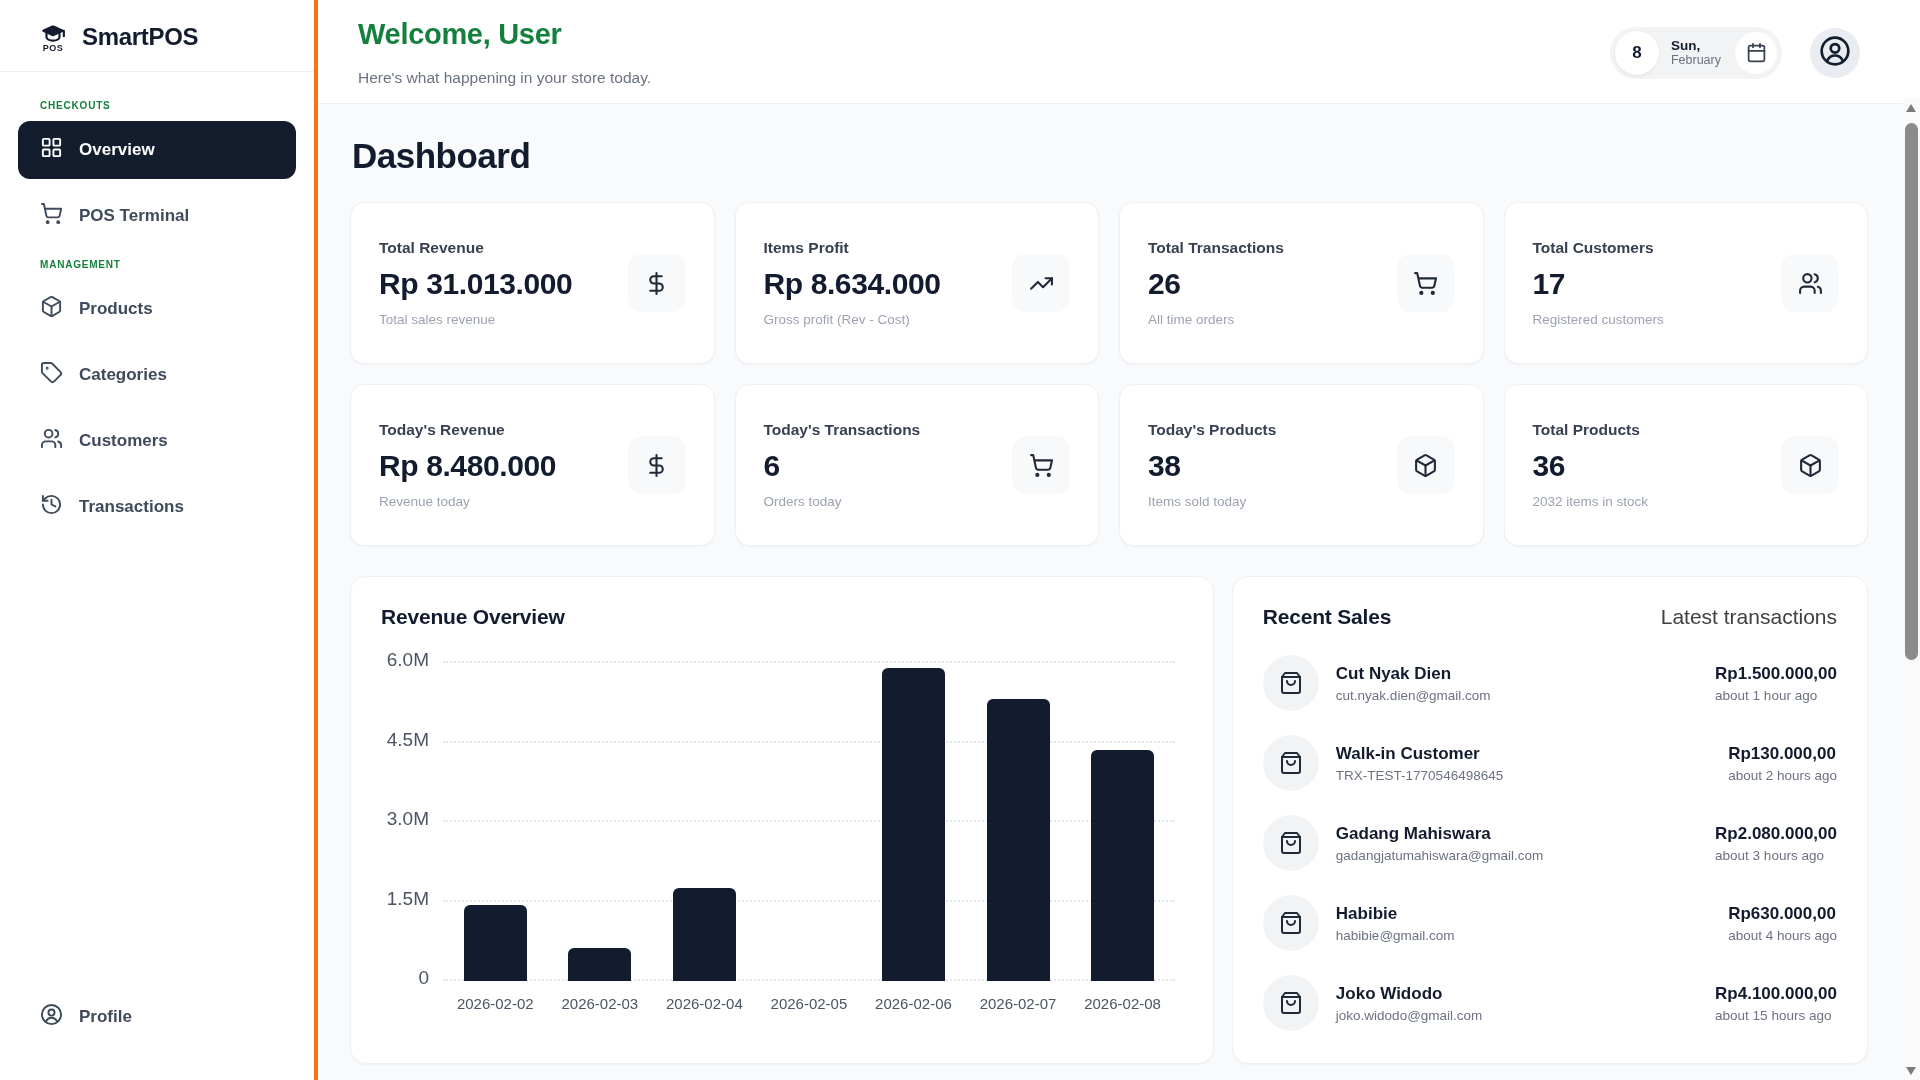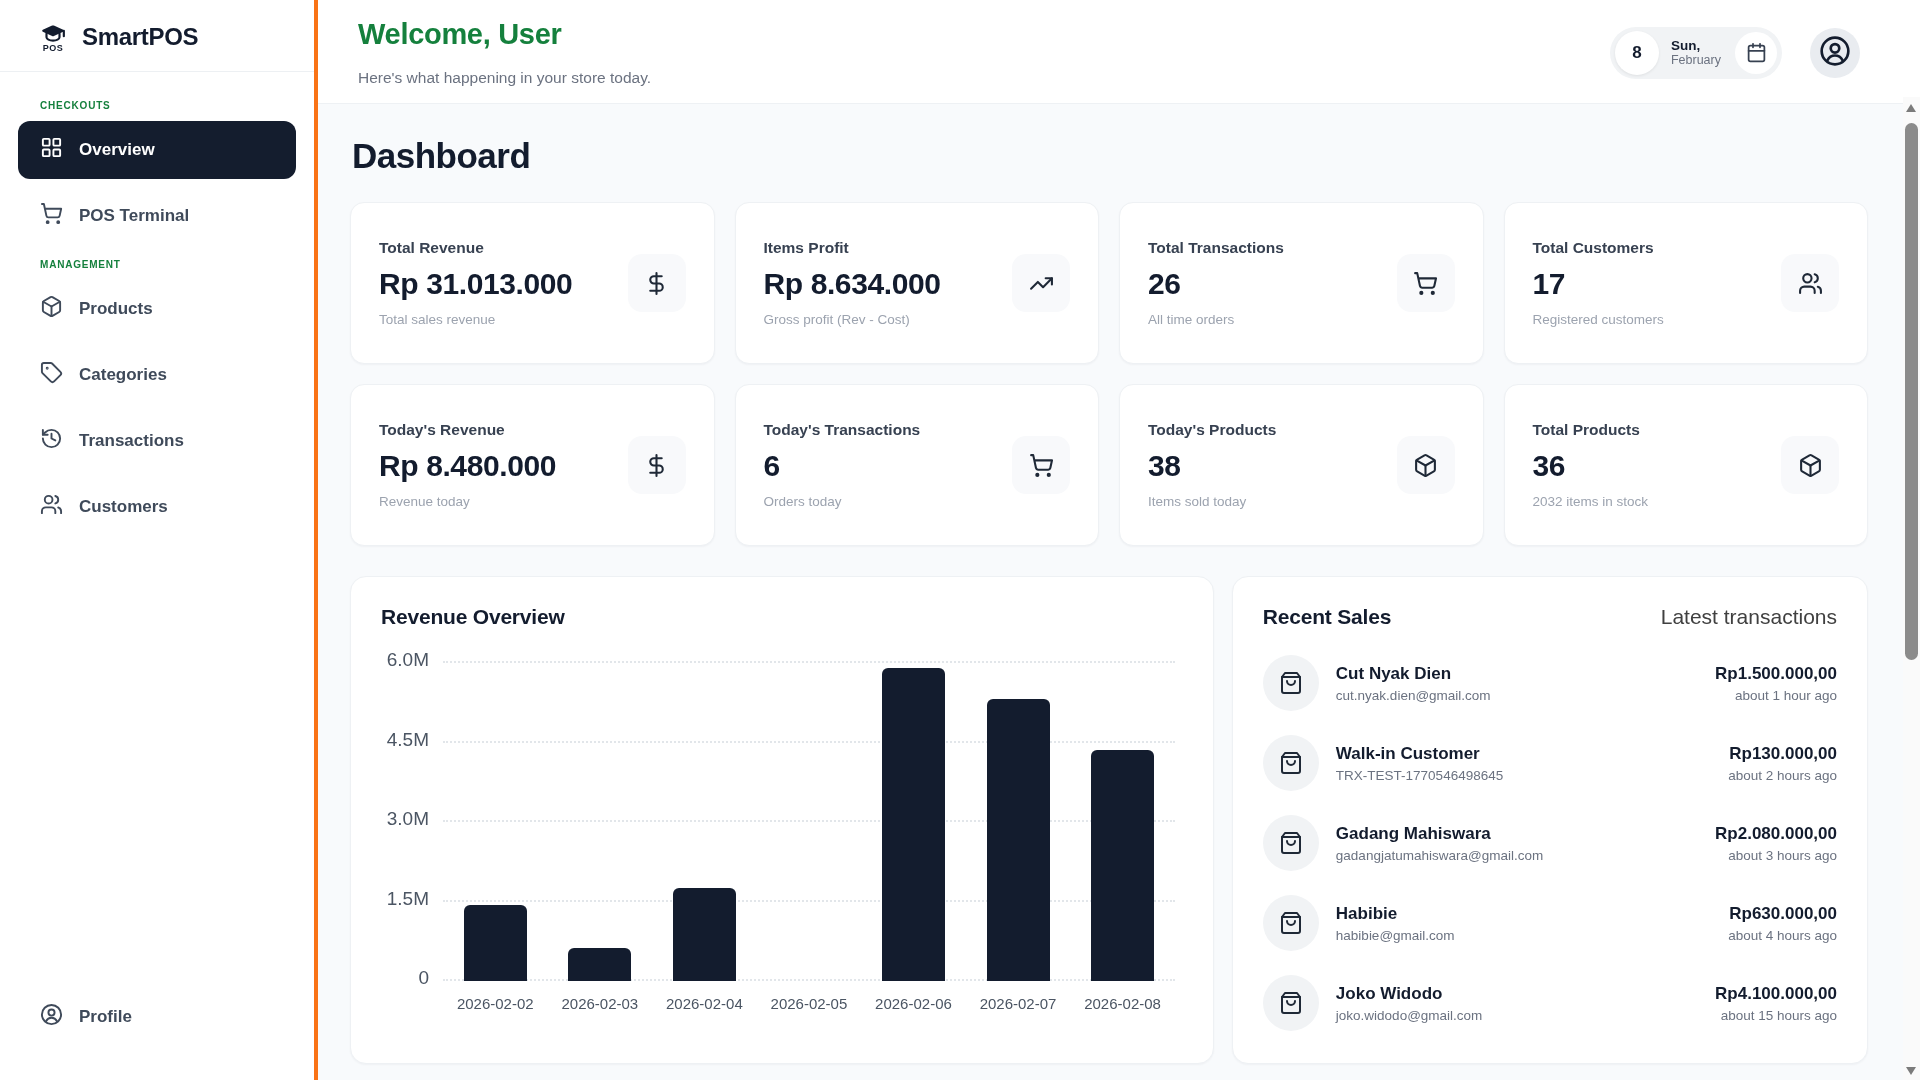--- a/index.html
+++ b/index.html
@@ -70,21 +70,21 @@
 
   
   .sales-header { display:flex; justify-content:space-between; align-items:center; margin-bottom:14px; }
   .sales-sub { font-size:21px; color:#404040; }
   .sale-row { display:flex; align-items:center; gap:17px; padding:12px 0; }
   .sale-avatar { width:56px; height:56px; border-radius:50%; background:#f1f3f5; display:flex; align-items:center; justify-content:center; color:#1f2937; flex-shrink:0; }
   .sale-avatar svg { width:24px; height:24px; }
   .sale-names { flex:1; min-width:0; }
   .sale-name { font-size:17px; font-weight:700; color:#131c2e; }
   .sale-email { font-size:13.5px; color:#6b7280; margin-top:4px; }
-  .sale-right { text-align:right; }
+  .sale-right { text-align:left; }
   .sale-amount { font-size:17px; font-weight:700; color:#131c2e; white-space:nowrap; }
   .sale-time { font-size:13.5px; color:#6b7280; margin-top:4px; }
 
   
   .scrollbar { position:fixed; top:97px; right:0; bottom:0; width:17px; background:#fafafa; }
   .sb-arrow-up, .sb-arrow-down { position:absolute; left:3px; width:0; height:0; border-left:5.5px solid transparent; border-right:5.5px solid transparent; }
   .sb-arrow-up { top:7px; border-bottom:8px solid #7b7b7b; }
   .sb-arrow-down { bottom:5px; border-top:8px solid #7b7b7b; }
   .sb-thumb { position:absolute; top:26px; left:2px; width:13px; height:537px; background:#8b8b8b; border-radius:7px; }
 </style>
@@ -191,29 +191,29 @@
         <span>Products</span>
       </div>
       <div class="nav-item">
         <span><svg width="23" height="23">
               <use href="#i-tag"></use>
             </svg></span>
         <span>Categories</span>
       </div>
       <div class="nav-item">
         <span><svg width="23" height="23">
+              <use href="#i-users"></use>
+            </svg></span>
+        <span>Customers</span>
+      </div>
+      <div class="nav-item">
+        <span><svg width="23" height="23">
               <use href="#i-history"></use>
             </svg></span>
         <span>Transactions</span>
-      </div>
-      <div class="nav-item">
-        <span><svg width="23" height="23">
-              <use href="#i-users"></use>
-            </svg></span>
-        <span>Customers</span>
       </div>
     </nav>
     <div class="sidebar-footer">
       <div class="nav-item">
         <span><svg width="23" height="23">
               <use href="#i-user-circle"></use>
             </svg></span>
         <span>Profile</span>
       </div>
     </div>

